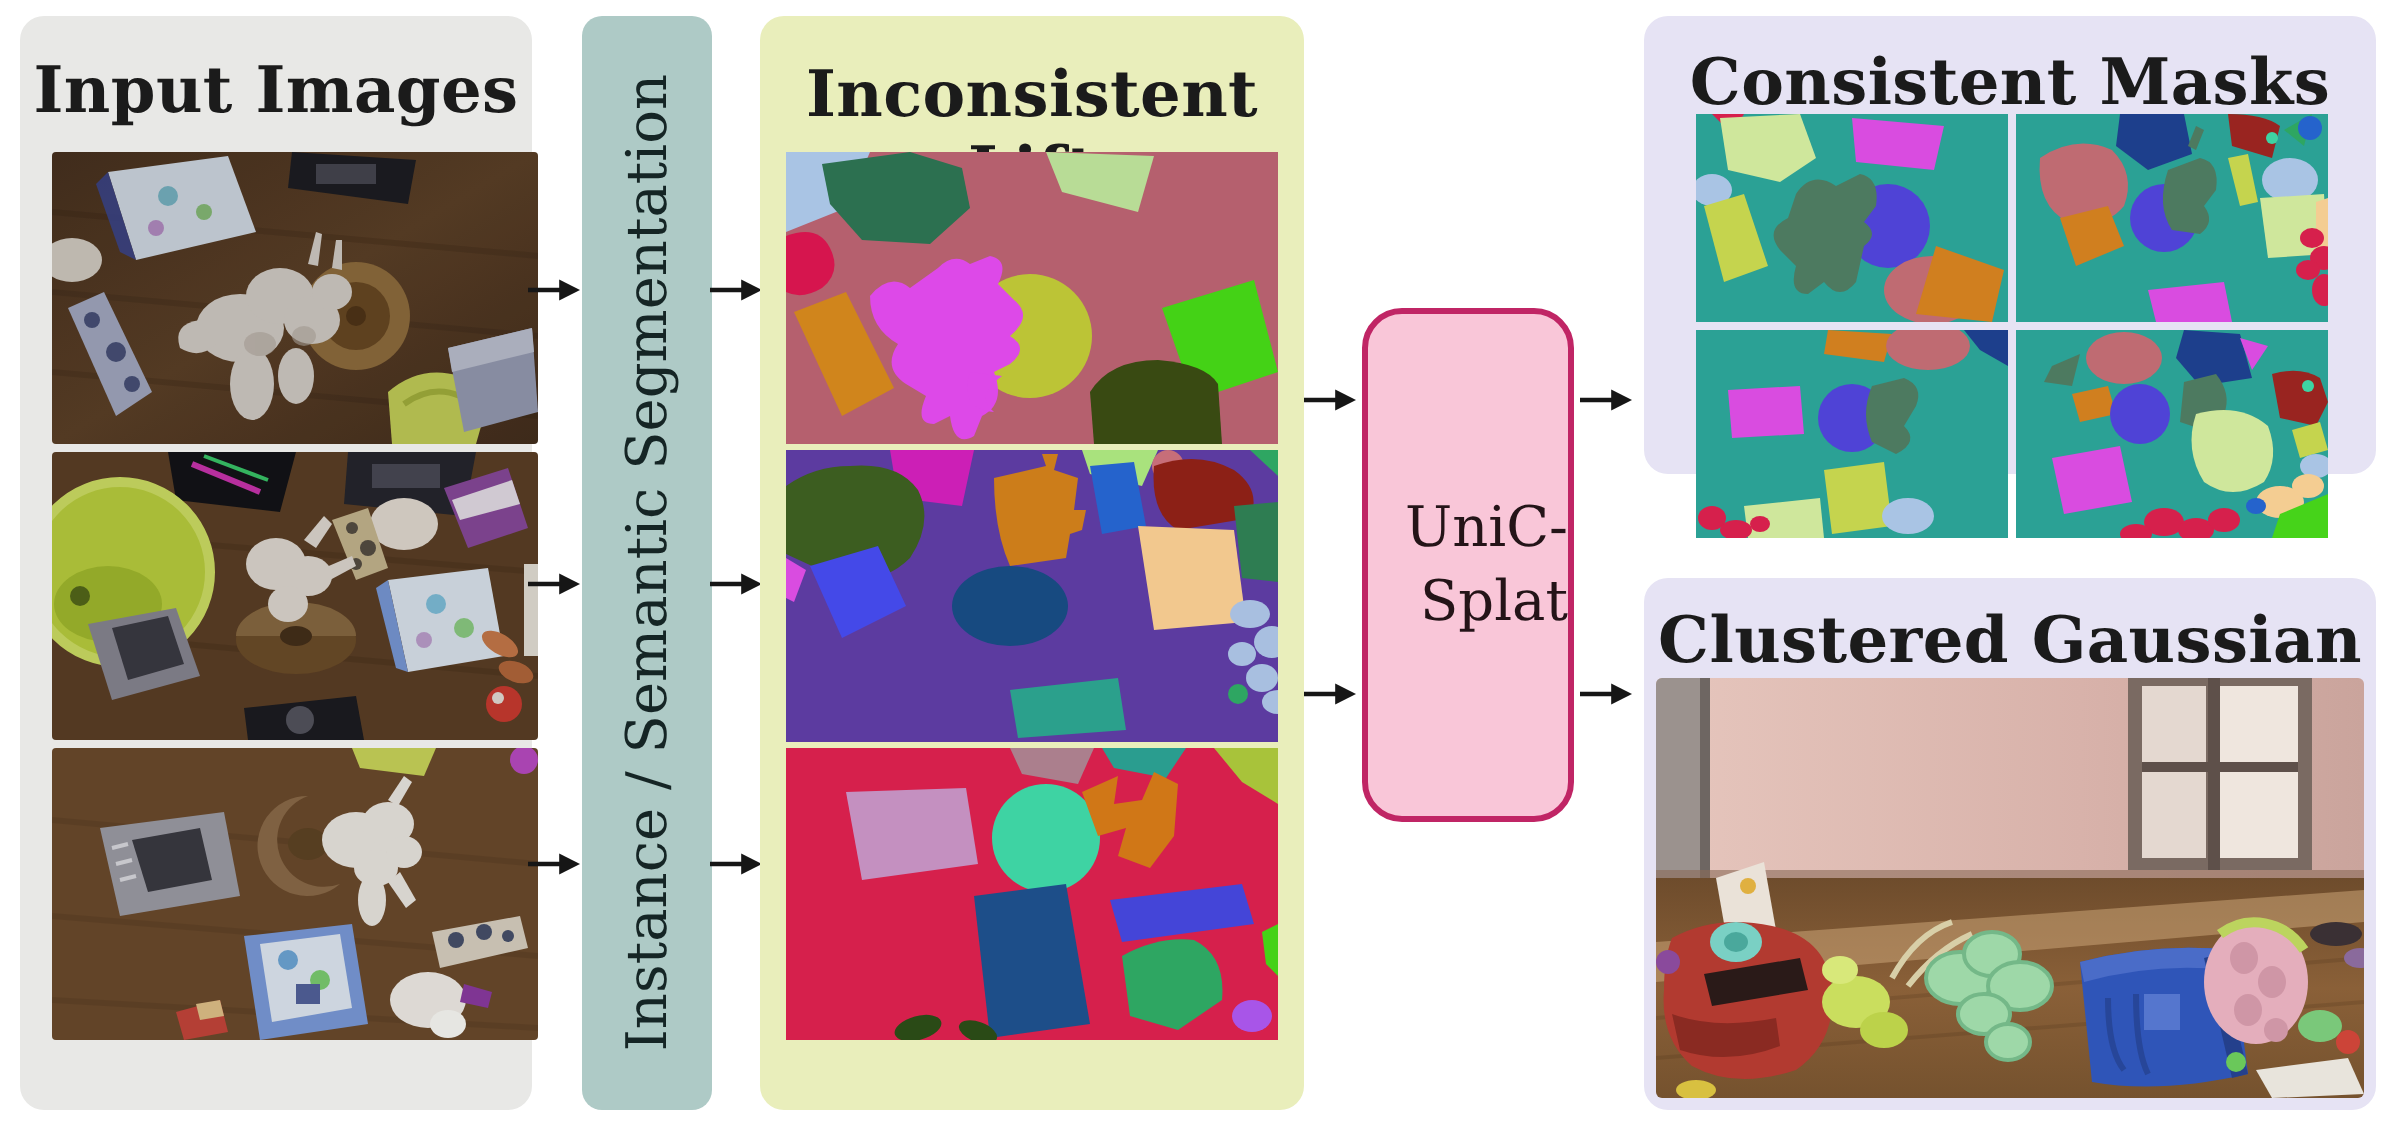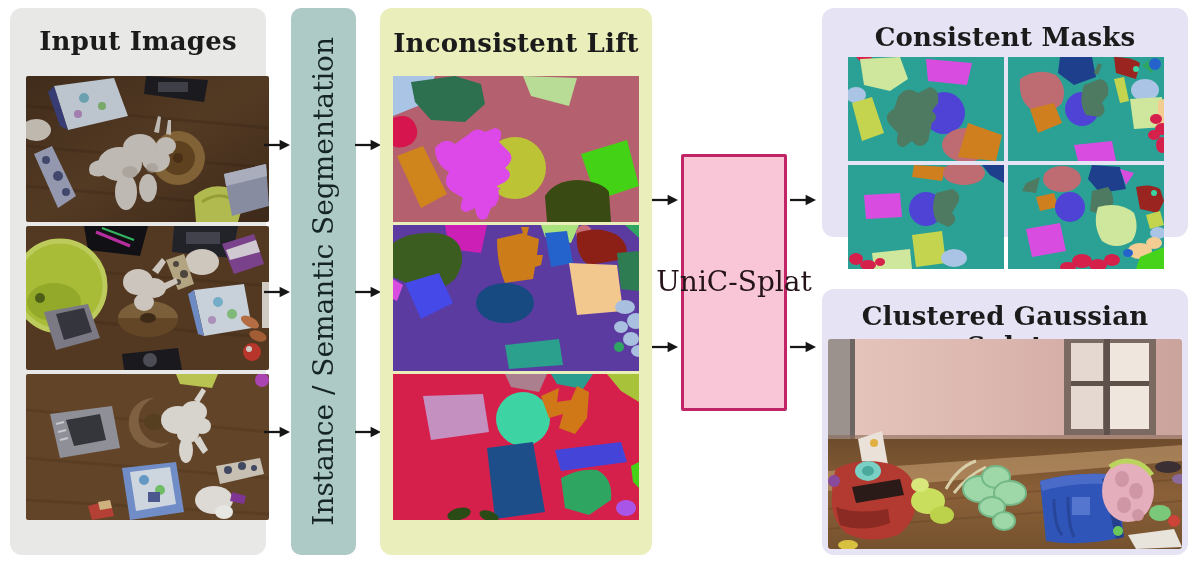--- a/index.html
+++ b/index.html
@@ -1,38 +1,38 @@
 <!DOCTYPE html>
 <html><head>
 <meta charset="utf-8">
 <style>
   html,body{margin:0;padding:0;background:#ffffff;}
   .canvas{position:relative;width:1194px;height:563px;background:#ffffff;overflow:hidden;
           font-family:"DejaVu Serif", serif;}
   .panel{position:absolute;border-radius:12px;}
-  .panel h2{margin:0;text-align:center;font-size:26px;font-weight:700;color:#1b1b1b;letter-spacing:.2px;}
+  .panel h2{margin:0;text-align:center;font-size:32px;font-weight:700;color:#1b1b1b;letter-spacing:.2px;}
 
   .input-panel{left:10px;top:8px;width:256px;height:547px;background:#e8e8e6;}
   .input-panel h2{padding-top:18px;}
   .photo{position:absolute;left:16px;width:243px;border-radius:2px;overflow:hidden;}
   .photo svg{display:block;}
 
   .seg-bar{left:291px;top:8px;width:65px;height:547px;background:#aecac6;border-radius:10px;
            position:absolute;display:flex;align-items:center;justify-content:center;}
   .seg-bar .vtext{writing-mode:vertical-rl;transform:rotate(180deg);font-size:28px;color:#152525;
            white-space:nowrap;}
 
   .masks-panel{left:380px;top:8px;width:272px;height:547px;background:#e9eebb;}
   .masks-panel h2{padding-top:20px;}
   .mask{position:absolute;left:13px;width:246px;overflow:hidden;}
   .mask svg{display:block;}
 
   .unic-box{position:absolute;left:681px;top:154px;width:106px;height:257px;background:#f9c6d8;
-            border:3px solid #c02565;border-radius:2px;box-sizing:border-box;
-            display:flex;flex-direction:row;align-items:center;justify-content:center;}
+            border:3px solid #c02565;border-radius:20px;box-sizing:border-box;
+            display:flex;flex-direction:column;align-items:flex-end;justify-content:center;}
   .unic-box span{display:block;font-size:28px;color:#241418;line-height:1.3;text-align:center;}
 
   .right-panel{left:822px;width:366px;background:#e6e3f4;}
   .consistent-panel{top:8px;height:229px;}
   .consistent-panel h2{padding-top:14px;}
   .cgrid{position:absolute;left:26px;top:49px;width:316px;height:212px;}
   .cmask{position:absolute;width:156px;height:104px;overflow:hidden;}
   .cmask svg{display:block;}
 
   .splat-panel{top:289px;height:266px;}

